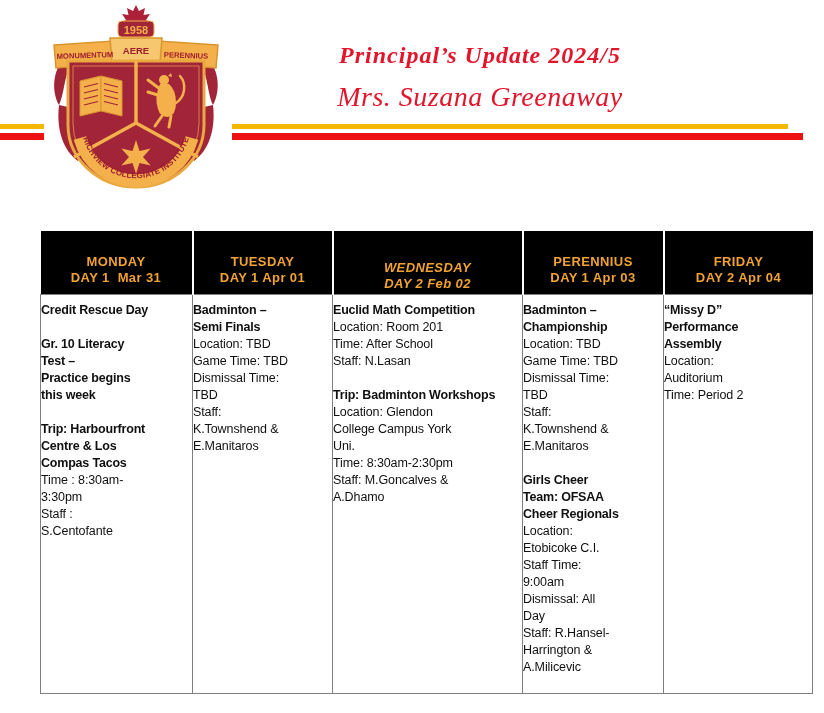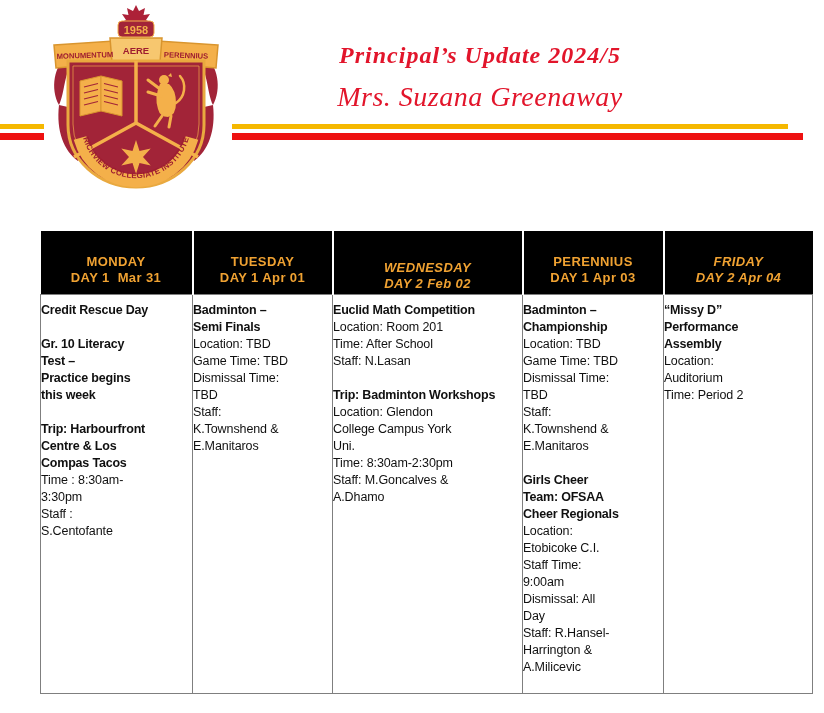--- a/index.html
+++ b/index.html
@@ -38,21 +38,21 @@
     position:absolute;left:40px;top:231px;width:772px;
     border-collapse:collapse;table-layout:fixed;
   }
   .schedule th{
     background:#000;color:var(--header-gold);
     font-size:13px;font-weight:bold;letter-spacing:.4px;
     height:39px;padding:20px 0 3px 0;text-align:center;vertical-align:top;
     border-left:2px solid #fff;border-right:2px solid #fff;border-bottom:1px solid var(--border-gray);
   }
   .schedule th:first-child{border-left:none;}
-  .schedule th:last-child{border-right:none;font-style:italic;}
+  .schedule th:last-child{border-right:none;}
   .head-inner{display:flex;flex-direction:column;gap:1px;justify-content:flex-start;padding-top:3px;}
   .schedule th:nth-child(3) .head-inner{padding-top:9px;font-style:italic;}
   .head-inner .date{white-space:pre;}
   .schedule td{
     border:1px solid var(--border-gray);
     vertical-align:top;height:385px;
     padding:7px 5px 6px 0;
   }
   .line{
     font-size:12.5px;line-height:17px;color:#101010;

